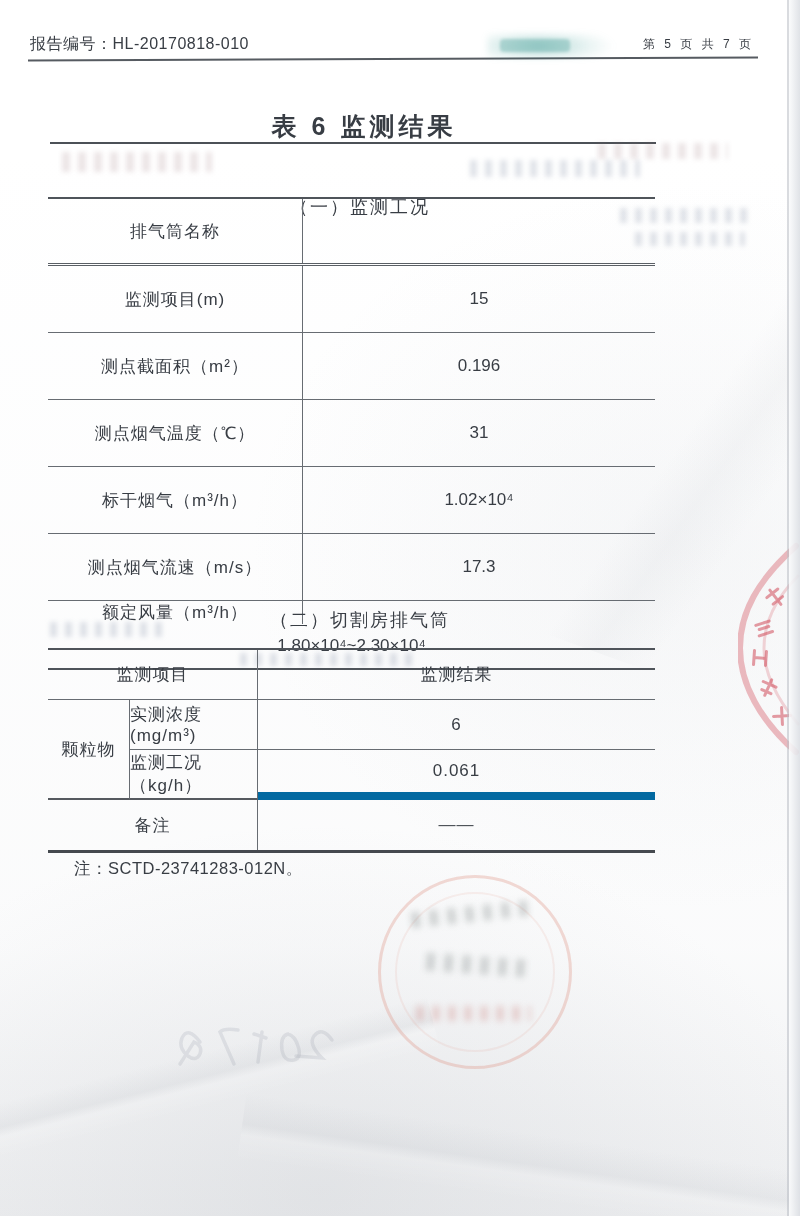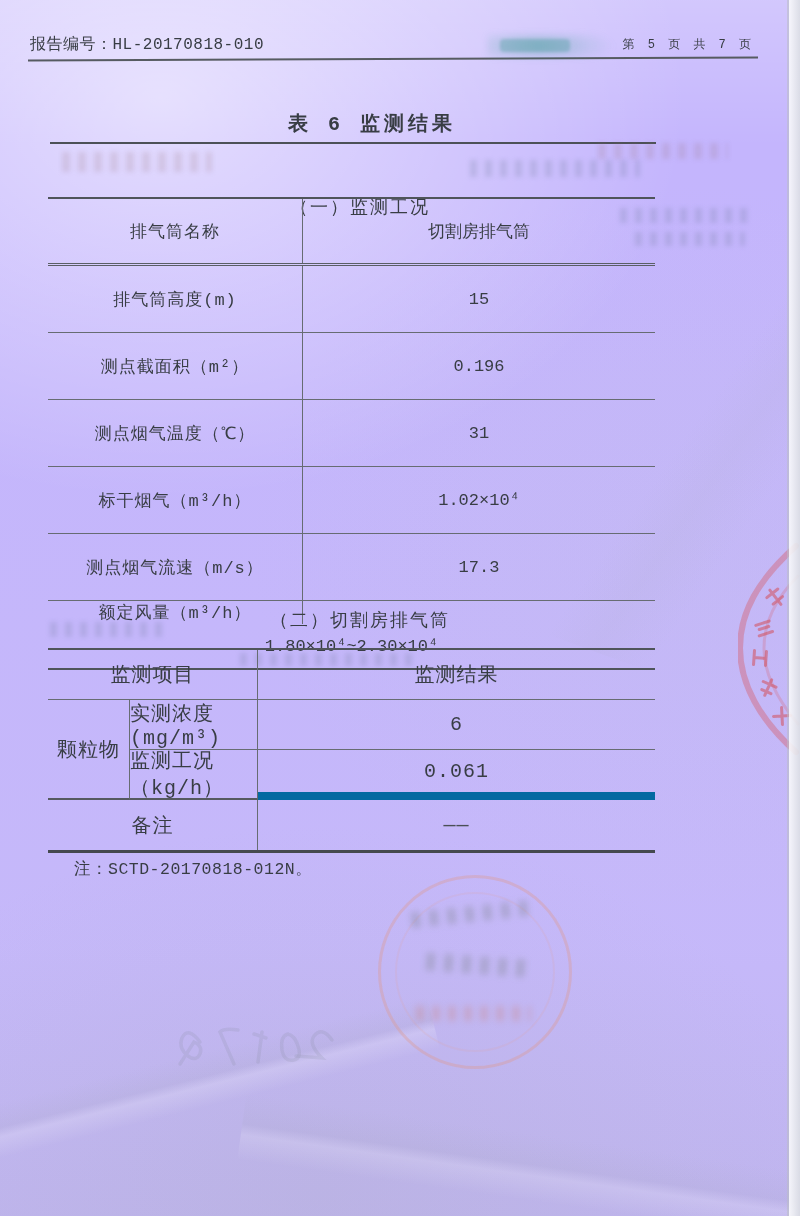--- a/index.html
+++ b/index.html
@@ -1,22 +1,22 @@
 <!DOCTYPE html>
 <html><head>
 <meta charset="utf-8">
 <style>
   html,body{margin:0;padding:0;background:#e8eaec;}
   .page{
     position:relative;
     width:800px;height:1216px;
     margin:0 auto;
-    background:#c4b5fd;
+    background:#ffffff;
     overflow:hidden;
-    font-family:Liberation Mono, monospace;
+    font-family:Liberation Sans, sans-serif;
     color:#383d44;
   }
   
   .paper-shade{
     position:absolute;inset:0;pointer-events:none;
     background:
       radial-gradient(120% 60% at 20% 8%, rgba(255,255,255,0.55) 0%, rgba(255,255,255,0) 55%),
       radial-gradient(90% 50% at 85% 45%, rgba(190,196,204,0.12) 0%, rgba(190,196,204,0) 60%),
       radial-gradient(120% 55% at 40% 98%, rgba(165,170,178,0.18) 0%, rgba(165,170,178,0) 55%),
       linear-gradient(to bottom, rgba(255,255,255,0.25) 0%, rgba(255,255,255,0) 12%, rgba(210,214,220,0.10) 78%, rgba(175,180,188,0.22) 100%);
@@ -32,42 +32,42 @@
     background:rgba(185,190,197,0.55);pointer-events:none;}
   .page-edge-strip{position:absolute;top:0;left:789px;width:11px;height:100%;
     background:linear-gradient(to right, rgba(250,251,252,0.9), rgba(220,223,228,0.9));pointer-events:none;}
 
   
   .hdr-left{position:absolute;left:30px;top:34px;font-size:16px;letter-spacing:0.5px;}
   .hdr-right{position:absolute;right:46px;top:36px;font-size:12px;letter-spacing:3px;}
   .hdr-rule{position:absolute;left:28px;top:58px;width:730px;height:2px;background:#565b61;transform:rotate(-0.25deg);}
 
   
-  .doc-title{position:absolute;left:12px;top:110px;width:720px;text-align:center;
-    font-size:20px;font-weight:bold;letter-spacing:4px;}
+  .doc-title{position:absolute;left:4px;top:110px;width:720px;text-align:center;
+    font-size:25px;font-weight:bold;letter-spacing:4px;}
   .title-rule{position:absolute;left:50px;top:142px;width:606px;height:2px;background:#4c5157;}
   .sec-heading{position:absolute;left:0;width:720px;text-align:center;font-size:18px;letter-spacing:2px;}
   .sec1{top:161px;margin-top:34px;}
   .sec2{top:608px;}
 
   
   .table1{position:absolute;left:48px;top:197px;width:607px;
     border-top:2px solid #4f545a;border-bottom:2px solid #4f545a;box-sizing:border-box;}
   .t1row{display:flex;height:67px;border-bottom:1px solid #676c72;box-sizing:border-box;}
   .t1row:first-child{border-bottom:3px double #5a5f65;}
   .t1row:last-child{border-bottom:none;flex-direction:column;}
   .t1label{width:255px;border-right:1px solid #676c72;display:flex;align-items:center;justify-content:center;
     font-size:17px;letter-spacing:1px;box-sizing:border-box;}
   .t1value{flex:1;display:flex;align-items:center;justify-content:center;font-size:17px;}
 
   
   .table2{position:absolute;left:48px;top:648px;width:607px;
     display:grid;grid-template-columns:82px 128px 1fr;grid-auto-rows:50px;
     border-top:2px solid #4f545a;border-bottom:3px solid #45494f;box-sizing:border-box;}
-  .table2 .cell{display:flex;align-items:center;justify-content:center;font-size:20px;letter-spacing:1px;box-sizing:border-box;}
+  .table2 .cell{display:flex;align-items:center;justify-content:center;font-size:17px;letter-spacing:1px;box-sizing:border-box;}
   .c-hitem{grid-column:1 / 3;grid-row:1;border-right:1px solid #676c72;border-bottom:1px solid #676c72;}
   .c-hres{grid-column:3;grid-row:1;border-bottom:1px solid #676c72;}
   .c-group{grid-column:1;grid-row:2 / 4;border-right:1px solid #676c72;border-bottom:2px solid #55595f;}
   .c-sub1{grid-column:2;grid-row:2;border-right:1px solid #676c72;border-bottom:1px solid #676c72;letter-spacing:0;}
   .c-val1{grid-column:3;grid-row:2;border-bottom:1px solid #676c72;}
   .c-sub2{grid-column:2;grid-row:3;border-right:1px solid #676c72;border-bottom:2px solid #55595f;letter-spacing:0;}
   .c-val2{grid-column:3;grid-row:3;border-bottom:8px solid #0369a1;text-align:right;}
   .c-remark{grid-column:1 / 3;grid-row:4;border-right:1px solid #676c72;}
   .c-remval{grid-column:3;grid-row:4;letter-spacing:-2px;color:#4a4f55;}
 
@@ -119,24 +119,23 @@
   <div class="smudge" style="left:470px;top:160px;width:170px;height:17px;"></div>
   <div class="smudge warm" style="left:598px;top:143px;width:130px;height:16px;"></div>
   <div class="smudge" style="left:620px;top:208px;width:130px;height:15px;"></div>
   <div class="smudge" style="left:635px;top:232px;width:110px;height:14px;"></div>
   <div class="smudge" style="left:50px;top:622px;width:120px;height:15px;"></div>
   <div class="smudge" style="left:240px;top:653px;width:180px;height:13px;"></div>
 
   <div class="table1">
     <div class="t1row">
       <div class="t1label">排气筒名称</div>
-      <div class="t1value">切割房排气筒</div>
-    </div>
-    <div class="t1row">
-      <div class="t1label">排气筒高度(m)</div>
+    </div>
+    <div class="t1row">
+      <div class="t1label">监测项目(m)</div>
       <div class="t1value">15</div>
     </div>
     <div class="t1row">
       <div class="t1label">测点截面积（m²）</div>
       <div class="t1value">0.196</div>
     </div>
     <div class="t1row">
       <div class="t1label">测点烟气温度（℃）</div>
       <div class="t1value">31</div>
     </div>
@@ -161,21 +160,21 @@
     <div class="cell c-hres">监测结果</div>
     <div class="cell c-group">颗粒物</div>
     <div class="cell c-sub1">实测浓度(mg/m³)</div>
     <div class="cell c-val1">6</div>
     <div class="cell c-sub2">监测工况（kg/h）</div>
     <div class="cell c-val2">0.061</div>
     <div class="cell c-remark">备注</div>
     <div class="cell c-remval">——</div>
   </div>
 
-  <div class="note-line">注：SCTD-20170818-012N。</div>
+  <div class="note-line">注：SCTD-23741283-012N。</div>
 
   <div class="faint-stamp">
     <div class="inner"></div>
     <div class="fs-smudge" style="left:30px;top:28px;width:120px;height:16px;transform:rotate(-6deg);"></div>
     <div class="fs-smudge" style="left:45px;top:78px;width:100px;height:18px;transform:rotate(4deg);"></div>
     <div class="fs-smudge" style="left:35px;top:128px;width:115px;height:15px;background-image:repeating-linear-gradient(90deg, rgba(205,130,125,0.30) 0 8px, rgba(205,130,125,0) 8px 16px);"></div>
   </div>
 
   <svg class="edge-stamp" width="62" height="220" viewBox="0 0 62 220">
     <g stroke="rgba(214,92,104,0.55)" fill="none" stroke-linecap="round">

